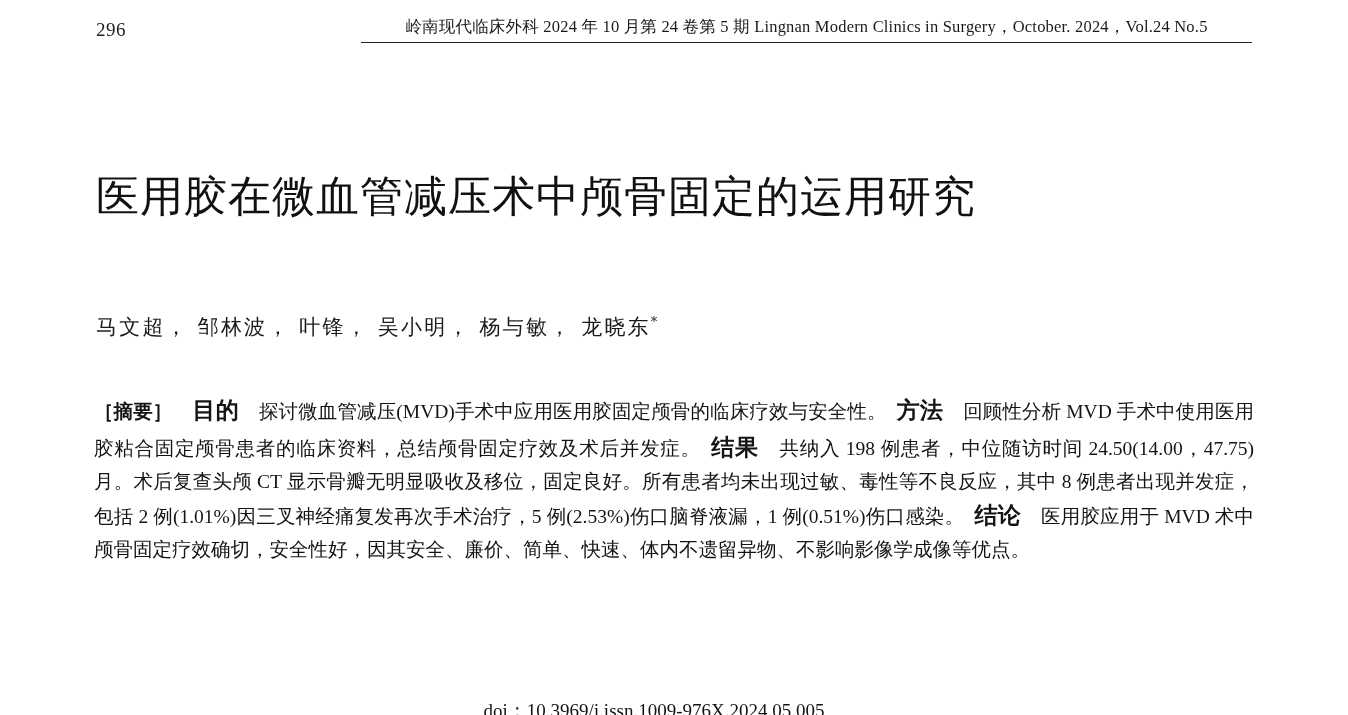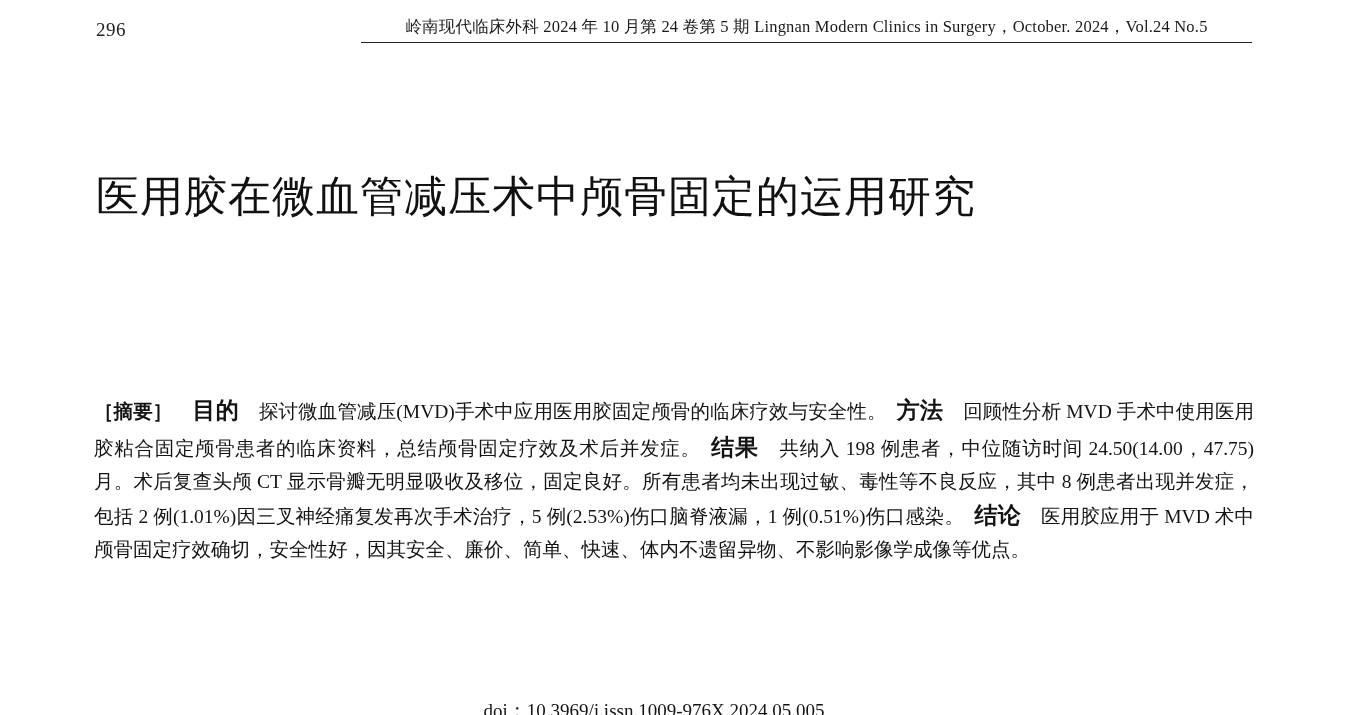--- a/index.html
+++ b/index.html
@@ -163,20 +163,23 @@
 
   <div class="runhead">
     <div class="folio">296</div>
     <div class="runhead-rule">
       <span class="runhead-text">岭南现代临床外科 2024 年 10 月第 24 卷第 5 期 Lingnan Modern Clinics in Surgery，October. 2024，Vol.24 No.5</span>
     </div>
   </div>
 
   <h1 class="title">医用胶在微血管减压术中颅骨固定的运用研究</h1>
 
+  <div class="authors">
+    <span>马文超， 邹林波， 叶锋， 吴小明， 杨与敏， 龙晓东</span><sup>*</sup>
+  </div>
 
   <div class="abstract">
     <p>
       <span class="lbl-serif">［摘要］</span><span class="gap"></span><span class="lbl">目的</span><span class="gap"></span><span>探讨微血管减压(MVD)手术中应用医用胶固定颅骨的临床疗效与安全性。</span><span class="gap-sm"></span><span class="lbl">方法</span><span class="gap"></span><span>回顾性分析 MVD 手术中使用医用胶粘合固定颅骨患者的临床资料，总结颅骨固定疗效及术后并发症。</span><span class="gap-sm"></span><span class="lbl">结果</span><span class="gap"></span><span>共纳入 198 例患者，中位随访时间 24.50(14.00，47.75)月。术后复查头颅 CT 显示骨瓣无明显吸收及移位，固定良好。所有患者均未出现过敏、毒性等不良反应，其中 8 例患者出现并发症，包括 2 例(1.01%)因三叉神经痛复发再次手术治疗，5 例(2.53%)伤口脑脊液漏，1 例(0.51%)伤口感染。</span><span class="gap-sm"></span><span class="lbl">结论</span><span class="gap"></span><span>医用胶应用于 MVD 术中颅骨固定疗效确切，安全性好，因其安全、廉价、简单、快速、体内不遗留异物、不影响影像学成像等优点。</span>
     </p>
   </div>
 
 
   <div class="footline">
     <span class="doi">doi：10.3969/j.issn.1009-976X.2024.05.005</span>

